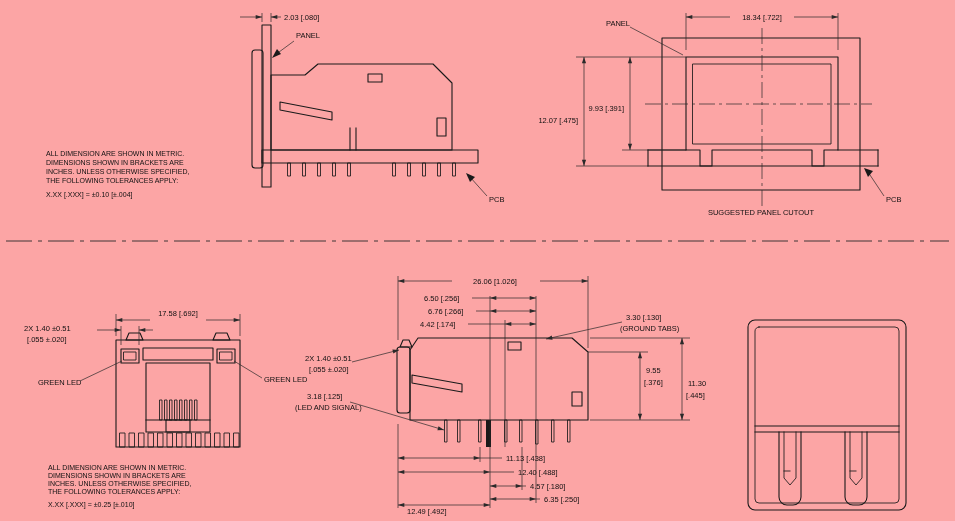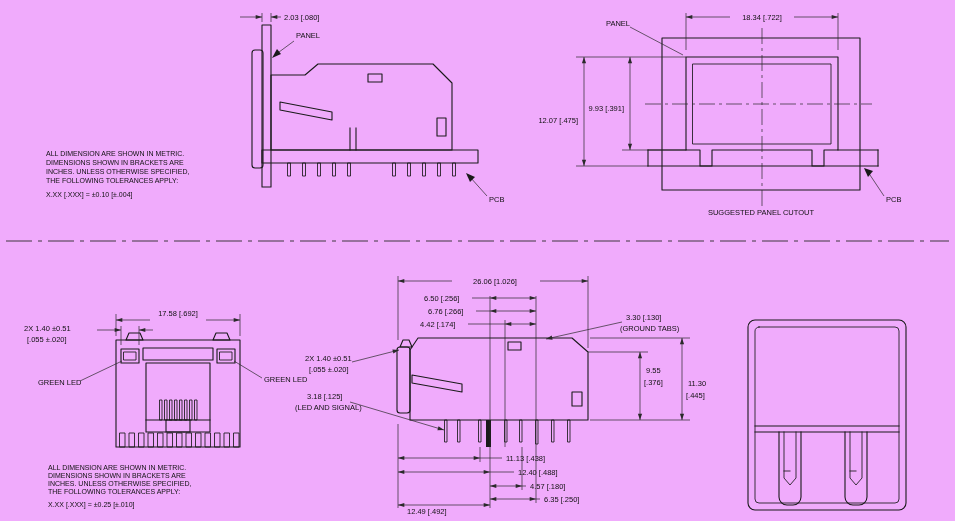--- a/index.html
+++ b/index.html
@@ -1,16 +1,16 @@
 <!DOCTYPE html>
 <html><head>
 <meta charset="utf-8">
 <style>
   html,body{margin:0;padding:0;background:#fff;}
-  .page{position:relative;width:955px;height:521px;background:#f0abfc;overflow:hidden;
+  .page{position:relative;width:955px;height:521px;background:#fca5a5;overflow:hidden;
         font-family:"Liberation Sans","DejaVu Sans",sans-serif;}
   svg{display:block;}
   .obj{fill:none;stroke:#1a1a1a;stroke-width:1.1;stroke-linejoin:round;stroke-linecap:square;}
   .thin{stroke-width:0.85;}
   .dim{fill:none;stroke:#2a2a2a;stroke-width:0.7;}
   .fillp{fill:#1a1a1a;stroke:none;}
   .cl{fill:none;stroke:#2a2a2a;stroke-width:0.7;stroke-dasharray:16 4 3 4;}
   .chain{fill:none;stroke:#2a2a2a;stroke-width:0.9;stroke-dasharray:26 6 4 6;}
   text{font-family:"Liberation Sans","DejaVu Sans",sans-serif;font-size:7.5px;fill:#111;}
   .note{font-size:7px;}

